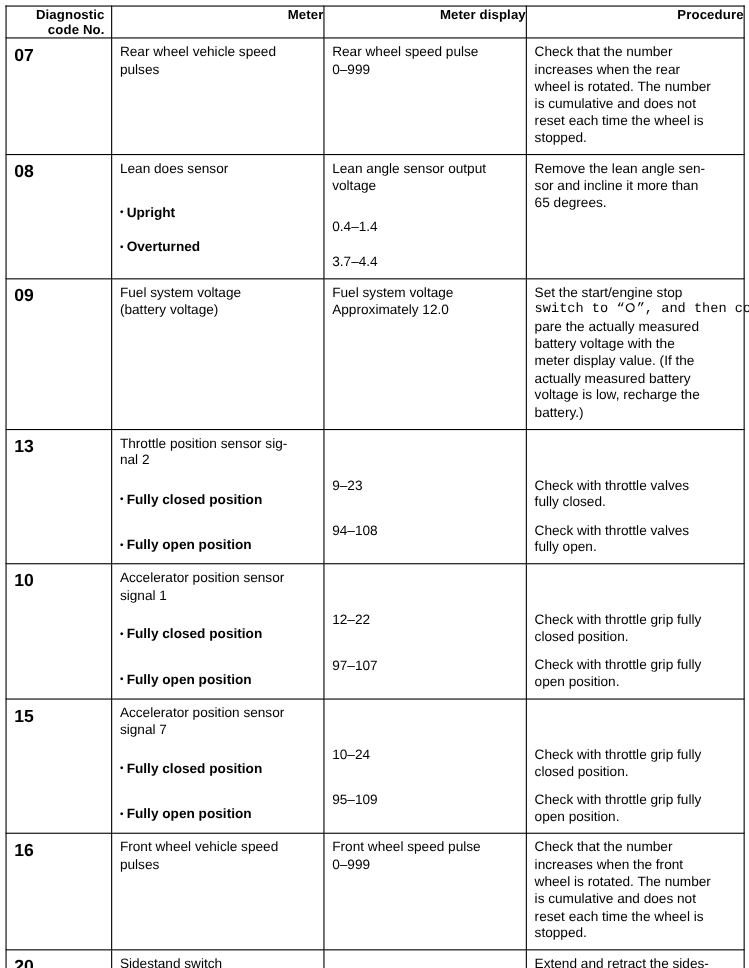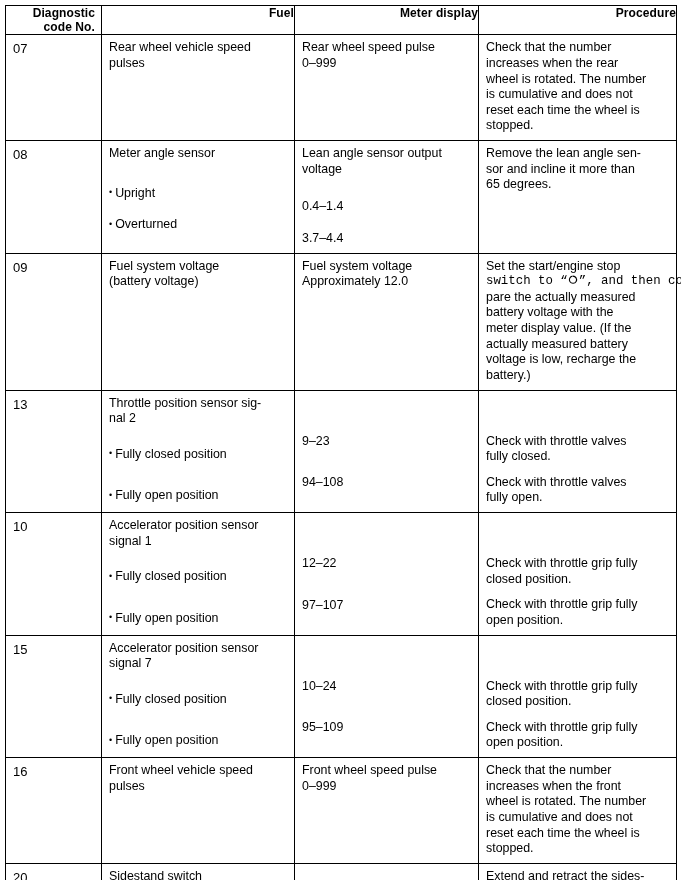--- a/index.html
+++ b/index.html
@@ -51,22 +51,23 @@
     padding-right: 6px;
   }
   
   .cellpad {
     padding: 5px 6px 6px 7px;
     font-size: 12.4px;
     line-height: 1.26;
   }
   .code-cell {
     padding: 6px 4px 6px 7px;
-    font-size: 13px;
+    font-size: 16px;
     line-height: 1.26;
+    font-weight: bold;
   }
   .stack {
     display: flex;
     flex-direction: column;
     height: 100%;
     box-sizing: border-box;
   }
   .line {
     display: block;
   }
@@ -75,20 +76,21 @@
   .sp-22 { height: 22px; }
   .sp-24 { height: 24px; }
   .sp-26 { height: 26px; }
   .sp-38 { height: 38px; }
   .sp-50 { height: 50px; }
   .bullet-line {
     display: block;
     padding-left: 8px;
     text-indent: -8px;
     white-space: nowrap;
+    font-weight: bold;
   }
   .bullet-dot {
     font-size: 9px;
     vertical-align: 1.5px;
     padding-right: 3px;
   }
   .runsym {
     display: inline-block;
     position: relative;
     width: 10px;
@@ -109,21 +111,21 @@
         <col class="c-item">
         <col class="c-meter">
         <col class="c-proc">
     </colgroup>
     <thead>
       <tr>
         <th class="code-head">
           <span class="line">Diagnostic</span>
           <span class="line">code No.</span>
         </th>
-        <th>Fuel</th>
+        <th>Meter</th>
         <th>Meter display</th>
         <th>Procedure</th>
       </tr>
     </thead>
     <tbody>
 
       <tr>
         <td>
           <div class="code-cell">
               <span class="line">07</span>
@@ -155,21 +157,21 @@
       </tr>
 
       <tr>
         <td>
           <div class="code-cell">
               <span class="line">08</span>
             </div>
         </td>
         <td>
           <div class="cellpad stack">
-            <span class="line">Meter angle sensor</span>
+            <span class="line">Lean does sensor</span>
             <div class="sp-24"></div>
             <span class="bullet-line"><span class="bullet-dot">•</span><span>Upright</span></span>
             <div class="sp-16"></div>
             <span class="bullet-line"><span class="bullet-dot">•</span><span>Overturned</span></span>
           </div>
         </td>
         <td>
           <div class="cellpad stack">
             <span class="line">Lean angle sensor output</span>
             <span class="line">voltage</span>

